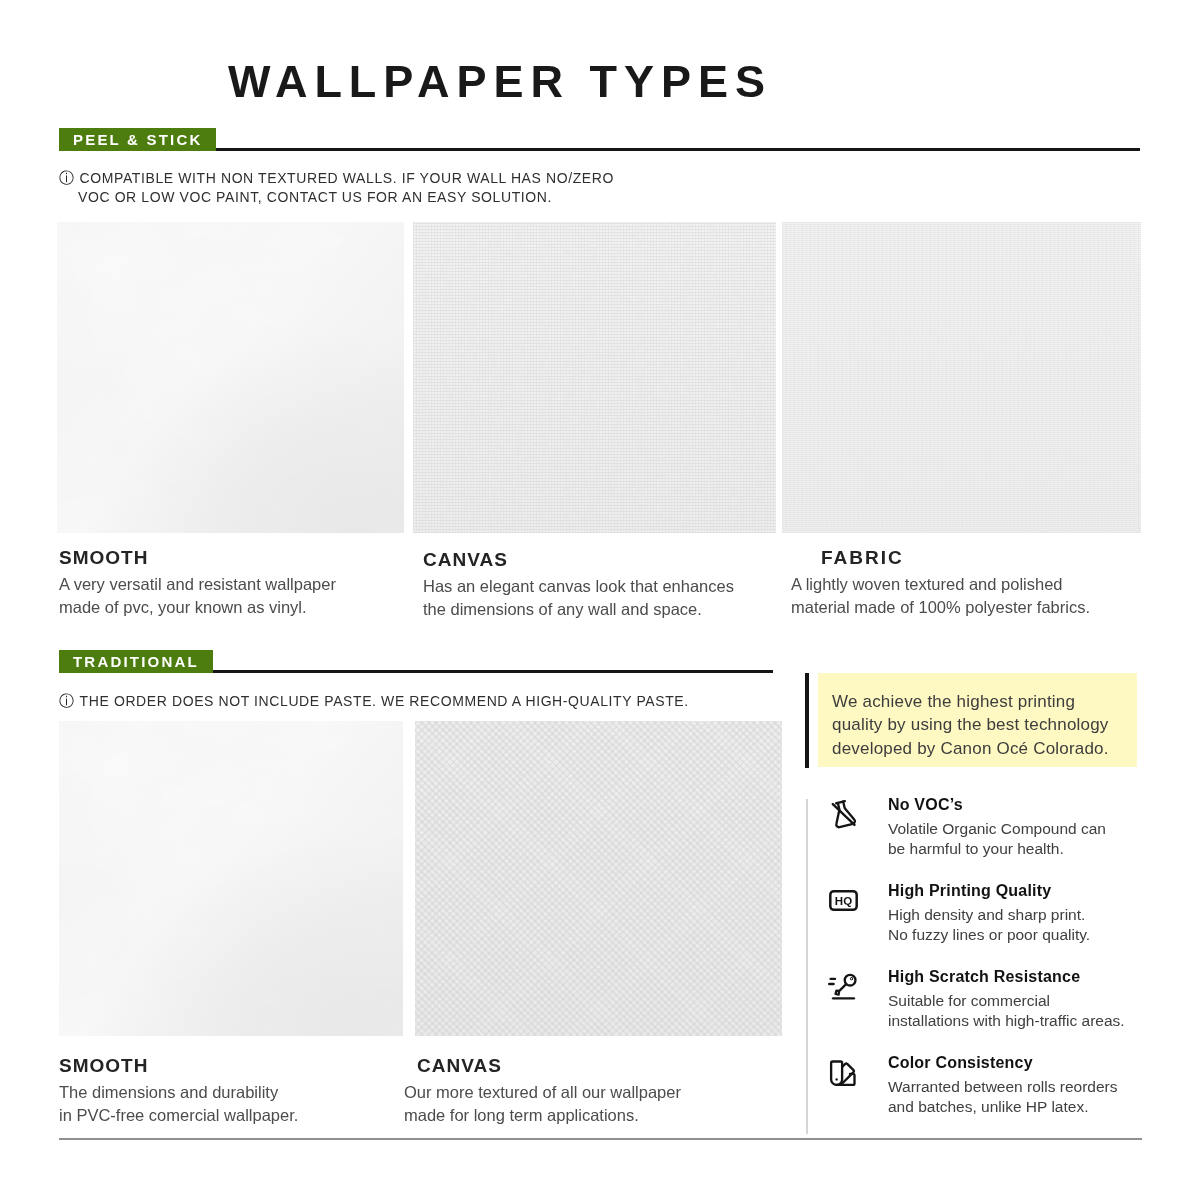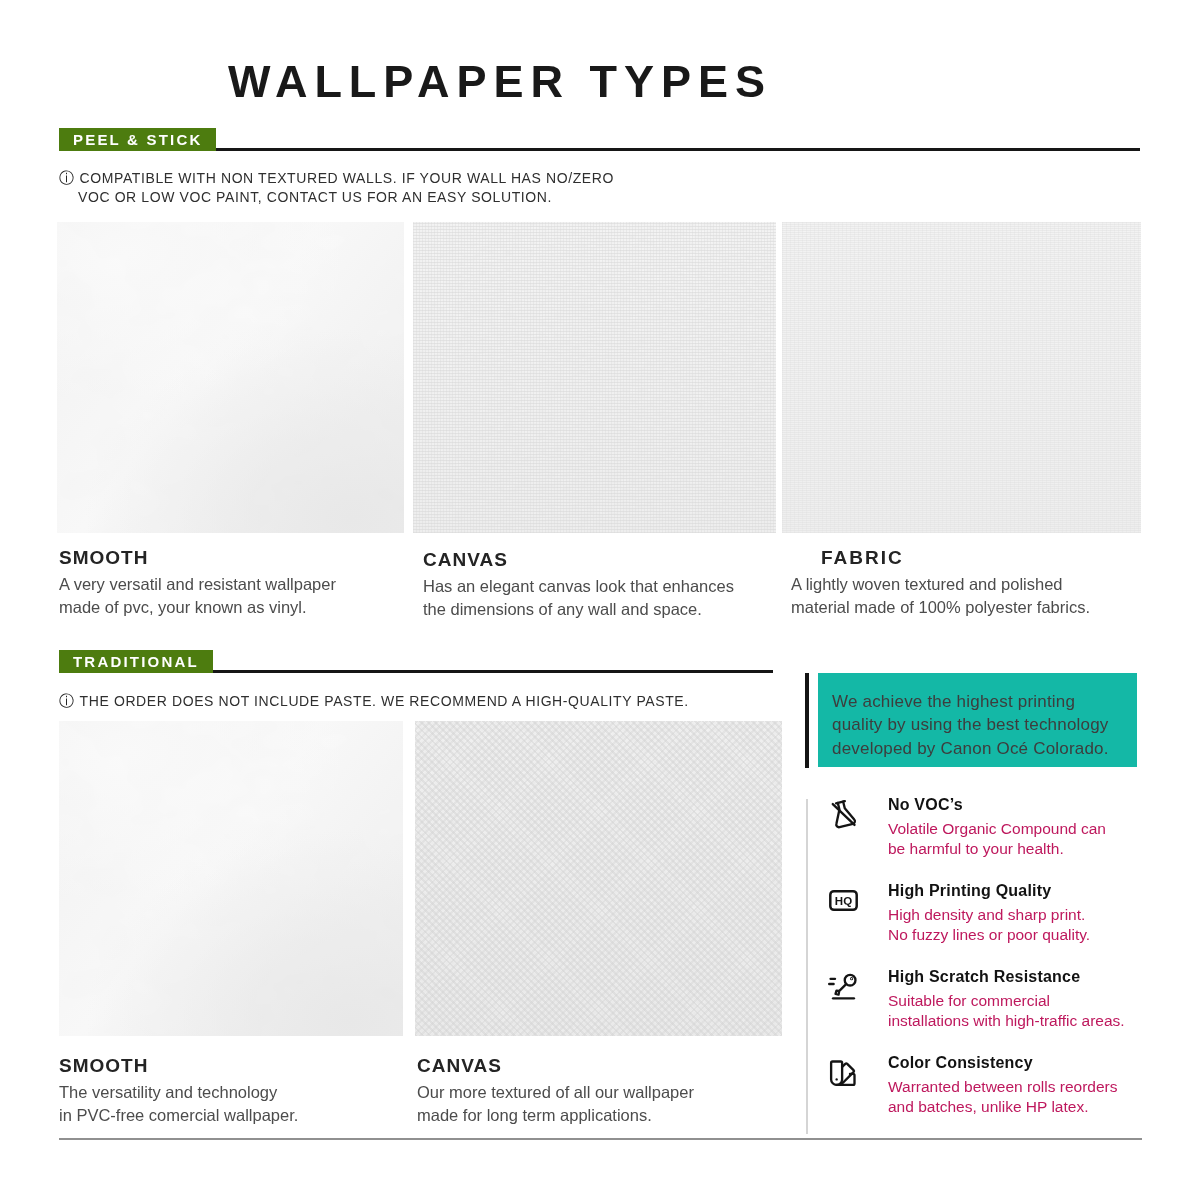--- a/index.html
+++ b/index.html
@@ -66,34 +66,34 @@
     white-space:nowrap;
   }
   .caption-name.wide{letter-spacing:2px;}
   .caption-desc{
     position:absolute;font-size:16.5px;line-height:22.5px;color:#4c4c4c;white-space:nowrap;
   }
   .cap-ts-n{left:59px;top:547px;} .cap-ts-d{left:59px;top:573px;}
   .cap-tc-n{left:423px;top:549px;}.cap-tc-d{left:423px;top:575px;}
   .cap-tf-n{left:821px;top:547px;}.cap-tf-d{left:791px;top:573px;}
   .cap-bs-n{left:59px;top:1055px;}.cap-bs-d{left:59px;top:1081px;}
-  .cap-bc-n{left:417px;top:1055px;}.cap-bc-d{left:417px;top:1081px;}
+  .cap-bc-n{left:417px;top:1055px;}.cap-bc-d{left:404px;top:1081px;}
 
   .quote-accent{position:absolute;left:805px;top:673px;width:4px;height:95px;background:#141414;}
   .quote-box{
-    position:absolute;left:818px;top:673px;width:319px;height:94px;background:#14b8a6;
+    position:absolute;left:818px;top:673px;width:319px;height:94px;background:#fef9c3;
     box-sizing:border-box;padding:17px 10px 0 14px;
     font-size:17px;line-height:23.3px;color:#3d3d3d;letter-spacing:.2px;
   }
   .features-rule{position:absolute;left:806px;top:799px;width:2px;height:335px;background:#d5d5d5;}
   .feature{position:absolute;left:805px;width:360px;box-sizing:border-box;padding-left:83px;}
   .f1{top:796px;} .f2{top:882px;} .f3{top:968px;} .f4{top:1054px;}
   .f-icon{position:absolute;left:22px;top:2px;width:33px;height:33px;}
   .f-title{font-size:16px;font-weight:700;color:#121212;letter-spacing:.2px;margin:0 0 5px;}
-  .f-desc{font-size:15.5px;line-height:19.5px;color:#be185d;white-space:nowrap;}
+  .f-desc{font-size:15.5px;line-height:19.5px;color:#404040;white-space:nowrap;}
 
   .bottom-divider{position:absolute;left:59px;top:1138px;width:1083px;height:2px;background:#909090;}
 </style>
 </head>
 <body>
 
 <svg width="0" height="0" style="position:absolute">
   <defs>
     <filter id="gSmooth" x="0" y="0" width="100%" height="100%">
       <feTurbulence type="fractalNoise" baseFrequency="0.014 0.02" numOctaves="3" seed="7"></feTurbulence>
@@ -165,21 +165,21 @@
       </svg>
   </div>
   <div class="swatch tex-rough s-bot-canvas">
     <svg class="grain">
         <rect width="100%" height="100%" filter="url(#gRough)"></rect>
       </svg>
   </div>
 
   <div class="caption-name cap-bs-n">SMOOTH</div>
   <div class="caption-desc cap-bs-d">
-    <div>The versatility and technology</div>
+    <div>The dimensions and durability</div>
     <div>in PVC-free comercial wallpaper.</div>
   </div>
   <div class="caption-name cap-bc-n">CANVAS</div>
   <div class="caption-desc cap-bc-d">
     <div>Our more textured of all our wallpaper</div>
     <div>made for long term applications.</div>
   </div>
 
   <div class="quote-accent"></div>
   <div class="quote-box">

